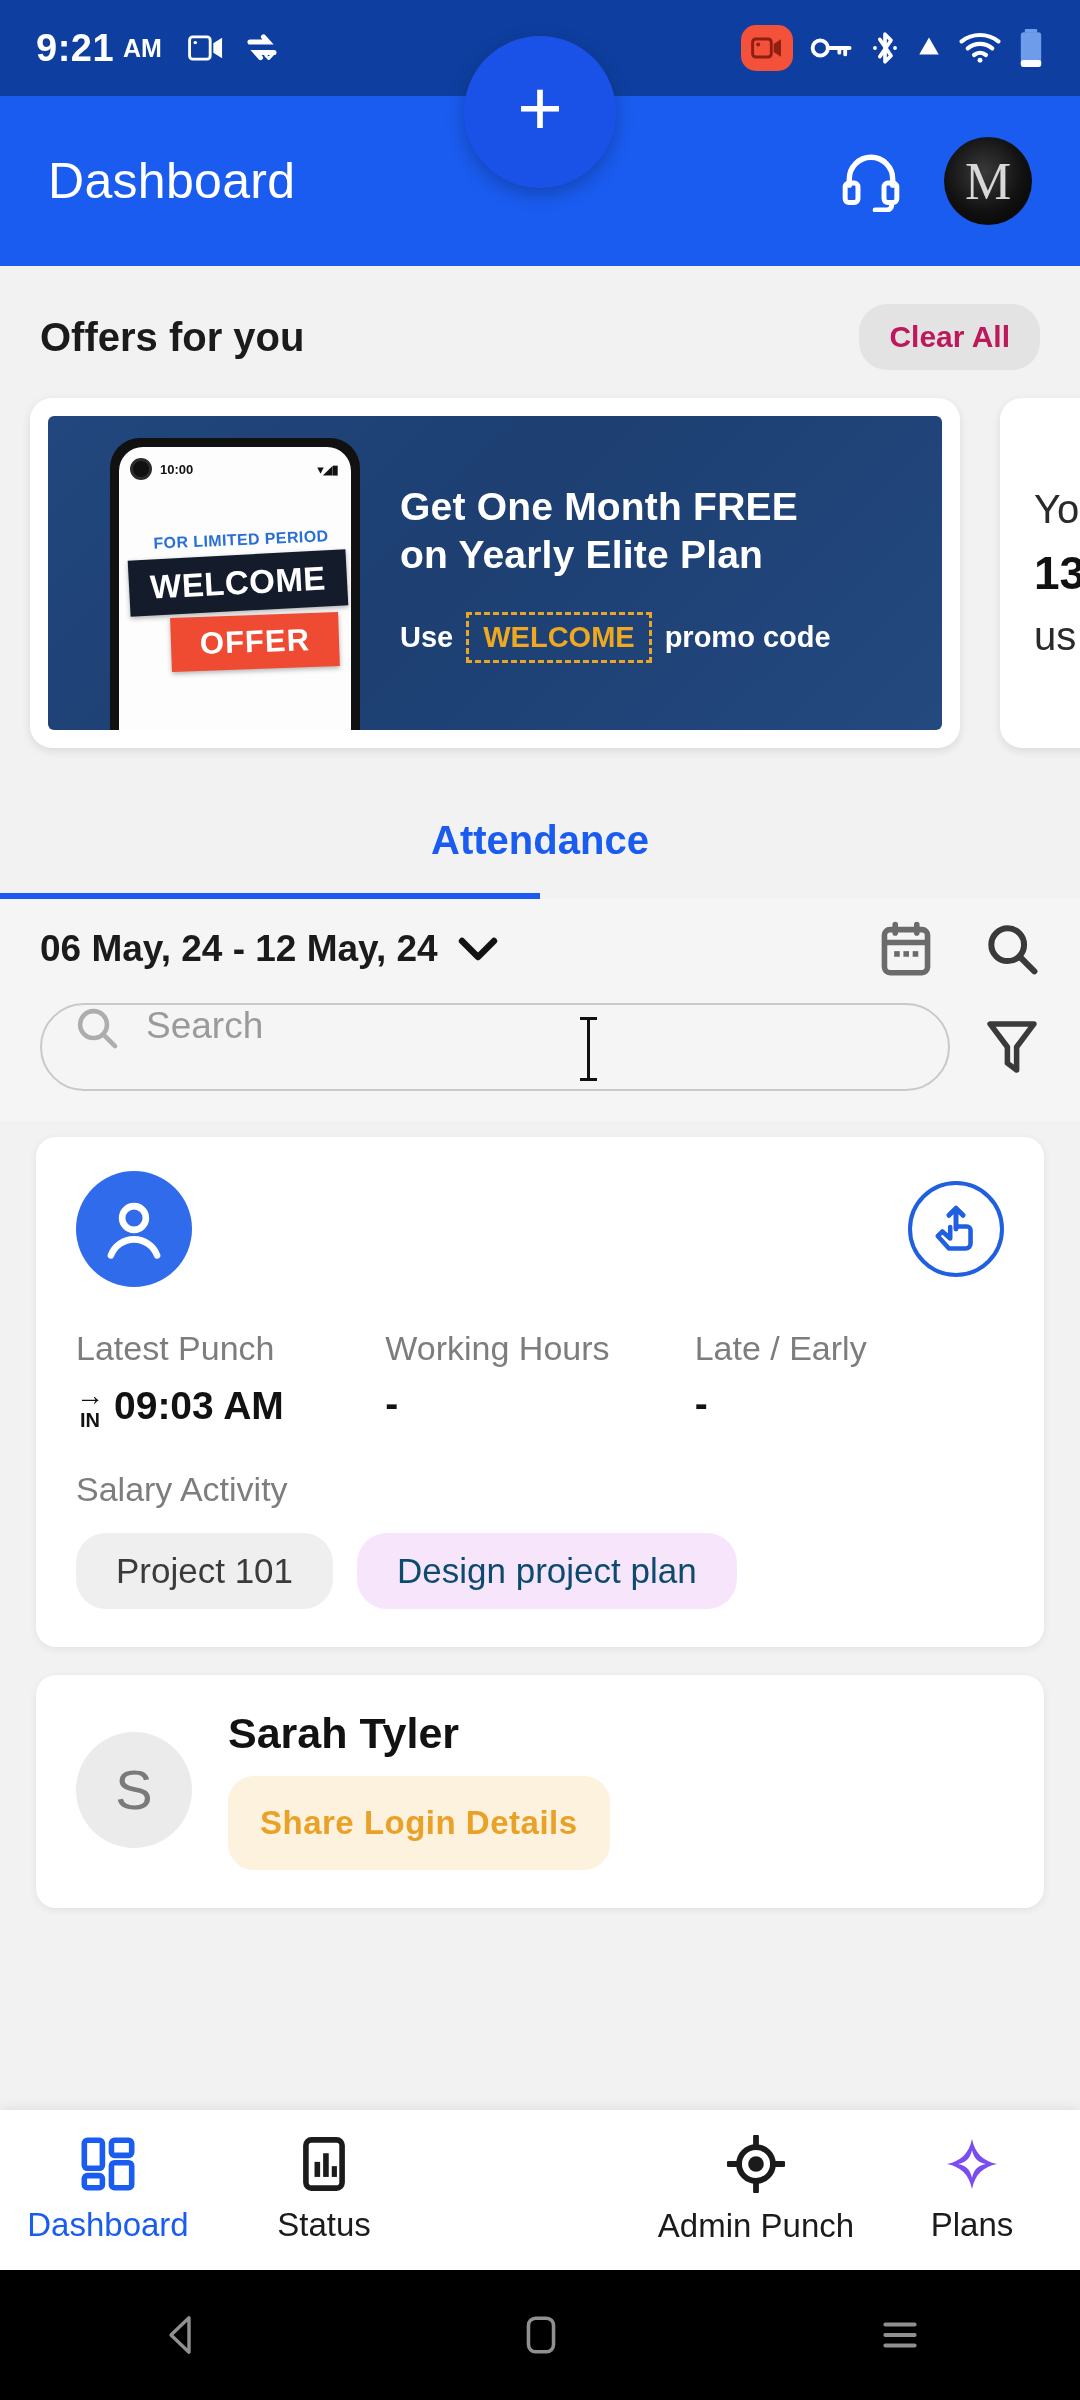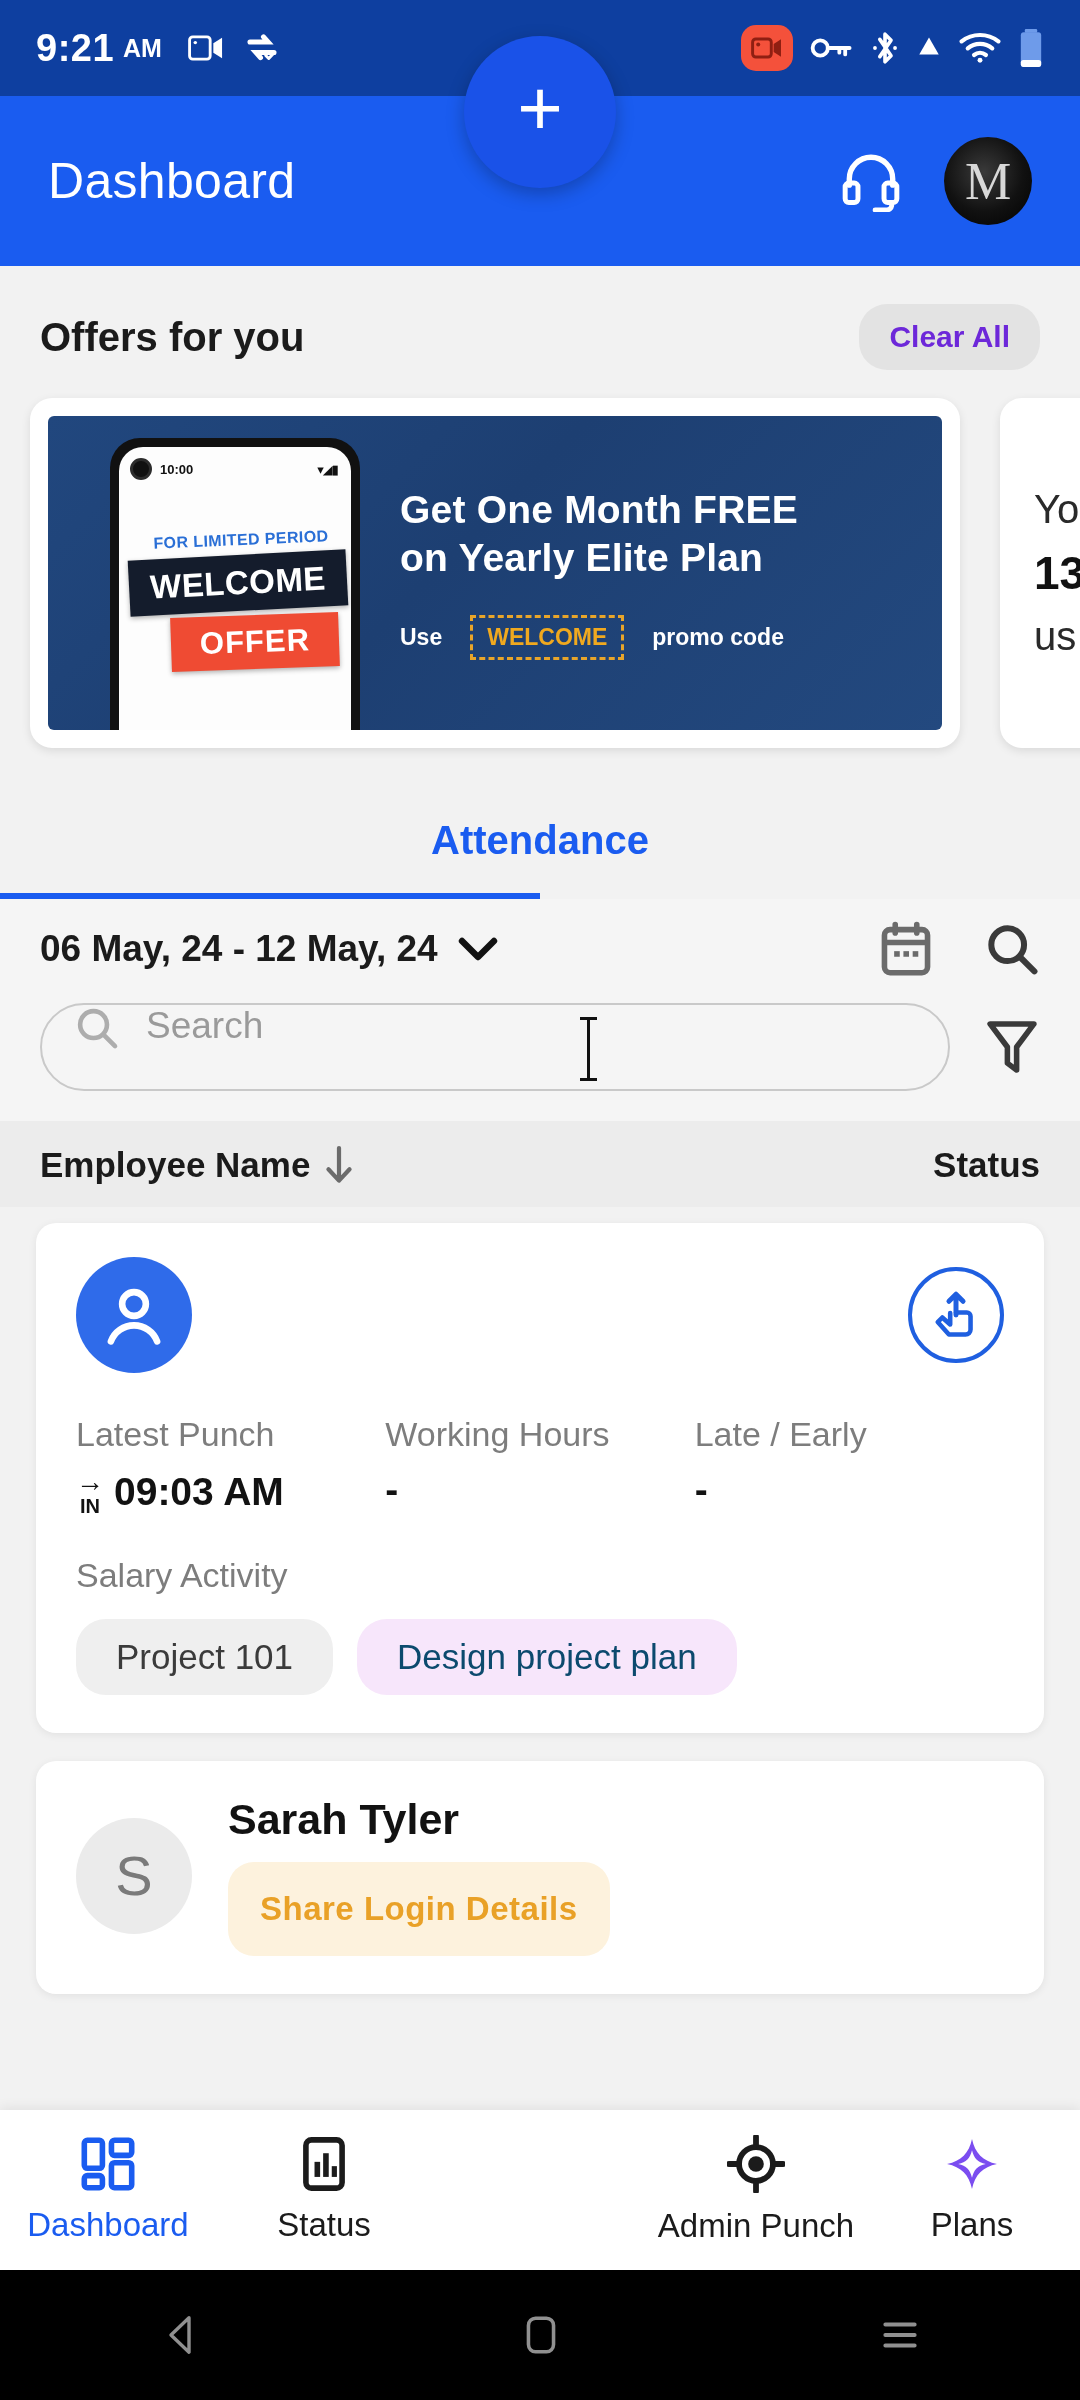--- a/index.html
+++ b/index.html
@@ -40,21 +40,21 @@
     overflow: hidden; position: relative;
   }
 
   
   .offers-head {
     display: flex; align-items: center; padding: 38px 40px 20px 40px;
   }
   .offers-title { font-size: 40px; font-weight: 700; color: #1b1b1b; }
   .clear-all {
     margin-left: auto; background: #e3e3e3; border: none; border-radius: 28px;
-    padding: 16px 30px; font-size: 30px; font-weight: 700; color: #6d28d9;
+    padding: 16px 30px; font-size: 30px; font-weight: 700; color: #be185d;
     font-family: "Liberation Sans", sans-serif;
   }
   .offers-rail {
     display: flex; gap: 40px; padding: 8px 30px 30px 30px; overflow: hidden;
   }
   .offer-card {
     flex: 0 0 930px; height: 350px; background: #fff; border-radius: 22px;
     box-shadow: 0 3px 10px rgba(0,0,0,.10); padding: 18px; position: relative;
   }
   .offer-card.secondary {
@@ -97,22 +97,22 @@
     position: absolute; top: 168px; left: 52px; width: 168px; background: #ef4b33;
     color: #fff; font-size: 31px; font-weight: 800; text-align: center;
     padding: 9px 0; transform: rotate(-2deg); letter-spacing: 1px;
     box-shadow: 0 2px 5px rgba(0,0,0,.3);
   }
   .banner-text {
     flex: 1; display: flex; flex-direction: column; justify-content: center;
     padding: 0 20px 0 12px; color: #fff;
   }
   .bt-head { font-size: 39px; font-weight: 800; line-height: 1.22; letter-spacing: .2px; }
-  .bt-promo { margin-top: 34px; display: flex; align-items: center; gap: 28px;
-              font-size: 23px; font-weight: 800; }
+  .bt-promo { margin-top: 34px; display: flex; align-items: center; gap: 13px;
+              font-size: 29px; font-weight: 800; }
   .promo-code {
     border: 3px dashed #e8a52a; color: #f0a91f; padding: 6px 14px; font-weight: 800;
   }
 
   
   .tabs { display: flex; background: #f2f2f2; position: relative; }
   .tab {
     flex: 1; text-align: center; padding: 40px 0 36px 0;
     font-size: 40px; font-weight: 700; color: #1b1b1b;
   }
@@ -358,27 +358,20 @@
         </svg>
         <span class="search-ph">Search</span>
         <span class="caret"></span>
       </div>
       <svg width="56" height="60" viewBox="0 0 24 26">
         <path d="M2.5 3 H21.5 L14 13 V23 L10 20 V13 Z" fill="none" stroke="#3a3a3a" stroke-width="2.4" stroke-linejoin="round"></path>
       </svg>
     </div>
   </div>
 
-  <div class="tablehead">
-    <span>Employee Name</span>
-    <svg width="34" height="38" viewBox="0 0 16 18" style="margin-left:12px">
-      <path d="M8 1 V16 M3 11 L8 16.4 L13 11" fill="none" stroke="#6b6b6b" stroke-width="2" stroke-linecap="round" stroke-linejoin="round"></path>
-    </svg>
-    <span class="th-status">Status</span>
-  </div>
 
   <div class="list">
 
     <div class="emp-card">
       <div class="emp-head">
         <div class="emp-avatar">
           <svg width="66" height="66" viewBox="0 0 30 30">
             <circle cx="15" cy="10" r="5.4" fill="none" stroke="#fff" stroke-width="3"></circle>
             <path d="M4.5 27 A11.2 11.2 0 0 1 25.5 27" fill="none" stroke="#fff" stroke-width="3" stroke-linecap="round"></path>
           </svg>

